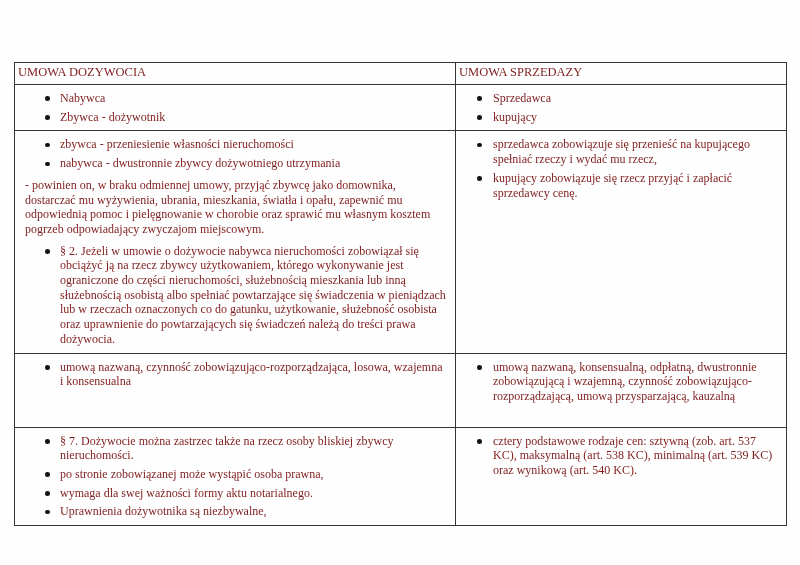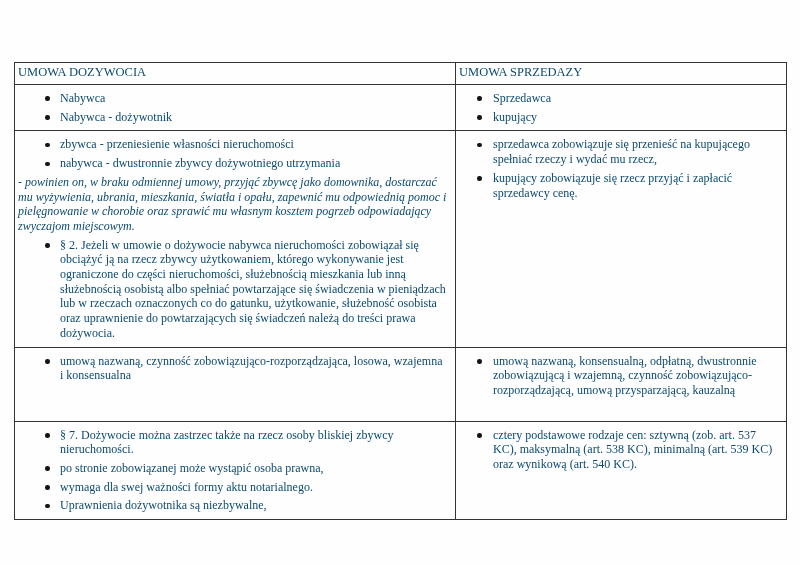--- a/index.html
+++ b/index.html
@@ -6,21 +6,21 @@
     margin: 0;
     padding: 0;
     background: #ffffff;
   }
   .page {
     position: relative;
     width: 800px;
     height: 565px;
     background: #fefefe;
     font-family: "Liberation Serif", "DejaVu Serif", serif;
-    color: #0c4a6e;
+    color: #7f1d1d;
     overflow: hidden;
   }
   table.doc-table {
     position: absolute;
     left: 14px;
     top: 62px;
     width: 772px;
     border-collapse: collapse;
     table-layout: fixed;
     font-size: 12px;
@@ -57,23 +57,22 @@
     border-radius: 50%;
     background: #141414;
   }
   td.col-right ul.blist li {
     padding-left: 30px;
   }
   td.col-right ul.blist li::before {
     left: 14px;
   }
   .plain-par {
-    margin: 0;
+    margin: 7px;
     padding-left: 0;
-    font-style: italic;
   }
 </style>
 </head>
 <body>
 
 <div class="page">
   <table class="doc-table">
     <colgroup>
       <col style="width:441px">
       <col style="width:331px">
@@ -86,21 +85,21 @@
       </td>
       <td class="header-cell col-right">
         <span>UMOWA SPRZEDAZY</span>
       </td>
     </tr>
 
     <tr style="height:40px">
       <td class="col-left">
         <ul class="blist">
           <li>Nabywca</li>
-          <li>Nabywca - dożywotnik</li>
+          <li>Zbywca - dożywotnik</li>
         </ul>
       </td>
       <td class="col-right">
         <ul class="blist">
           <li>Sprzedawca</li>
           <li>kupujący</li>
         </ul>
       </td>
     </tr>
 

